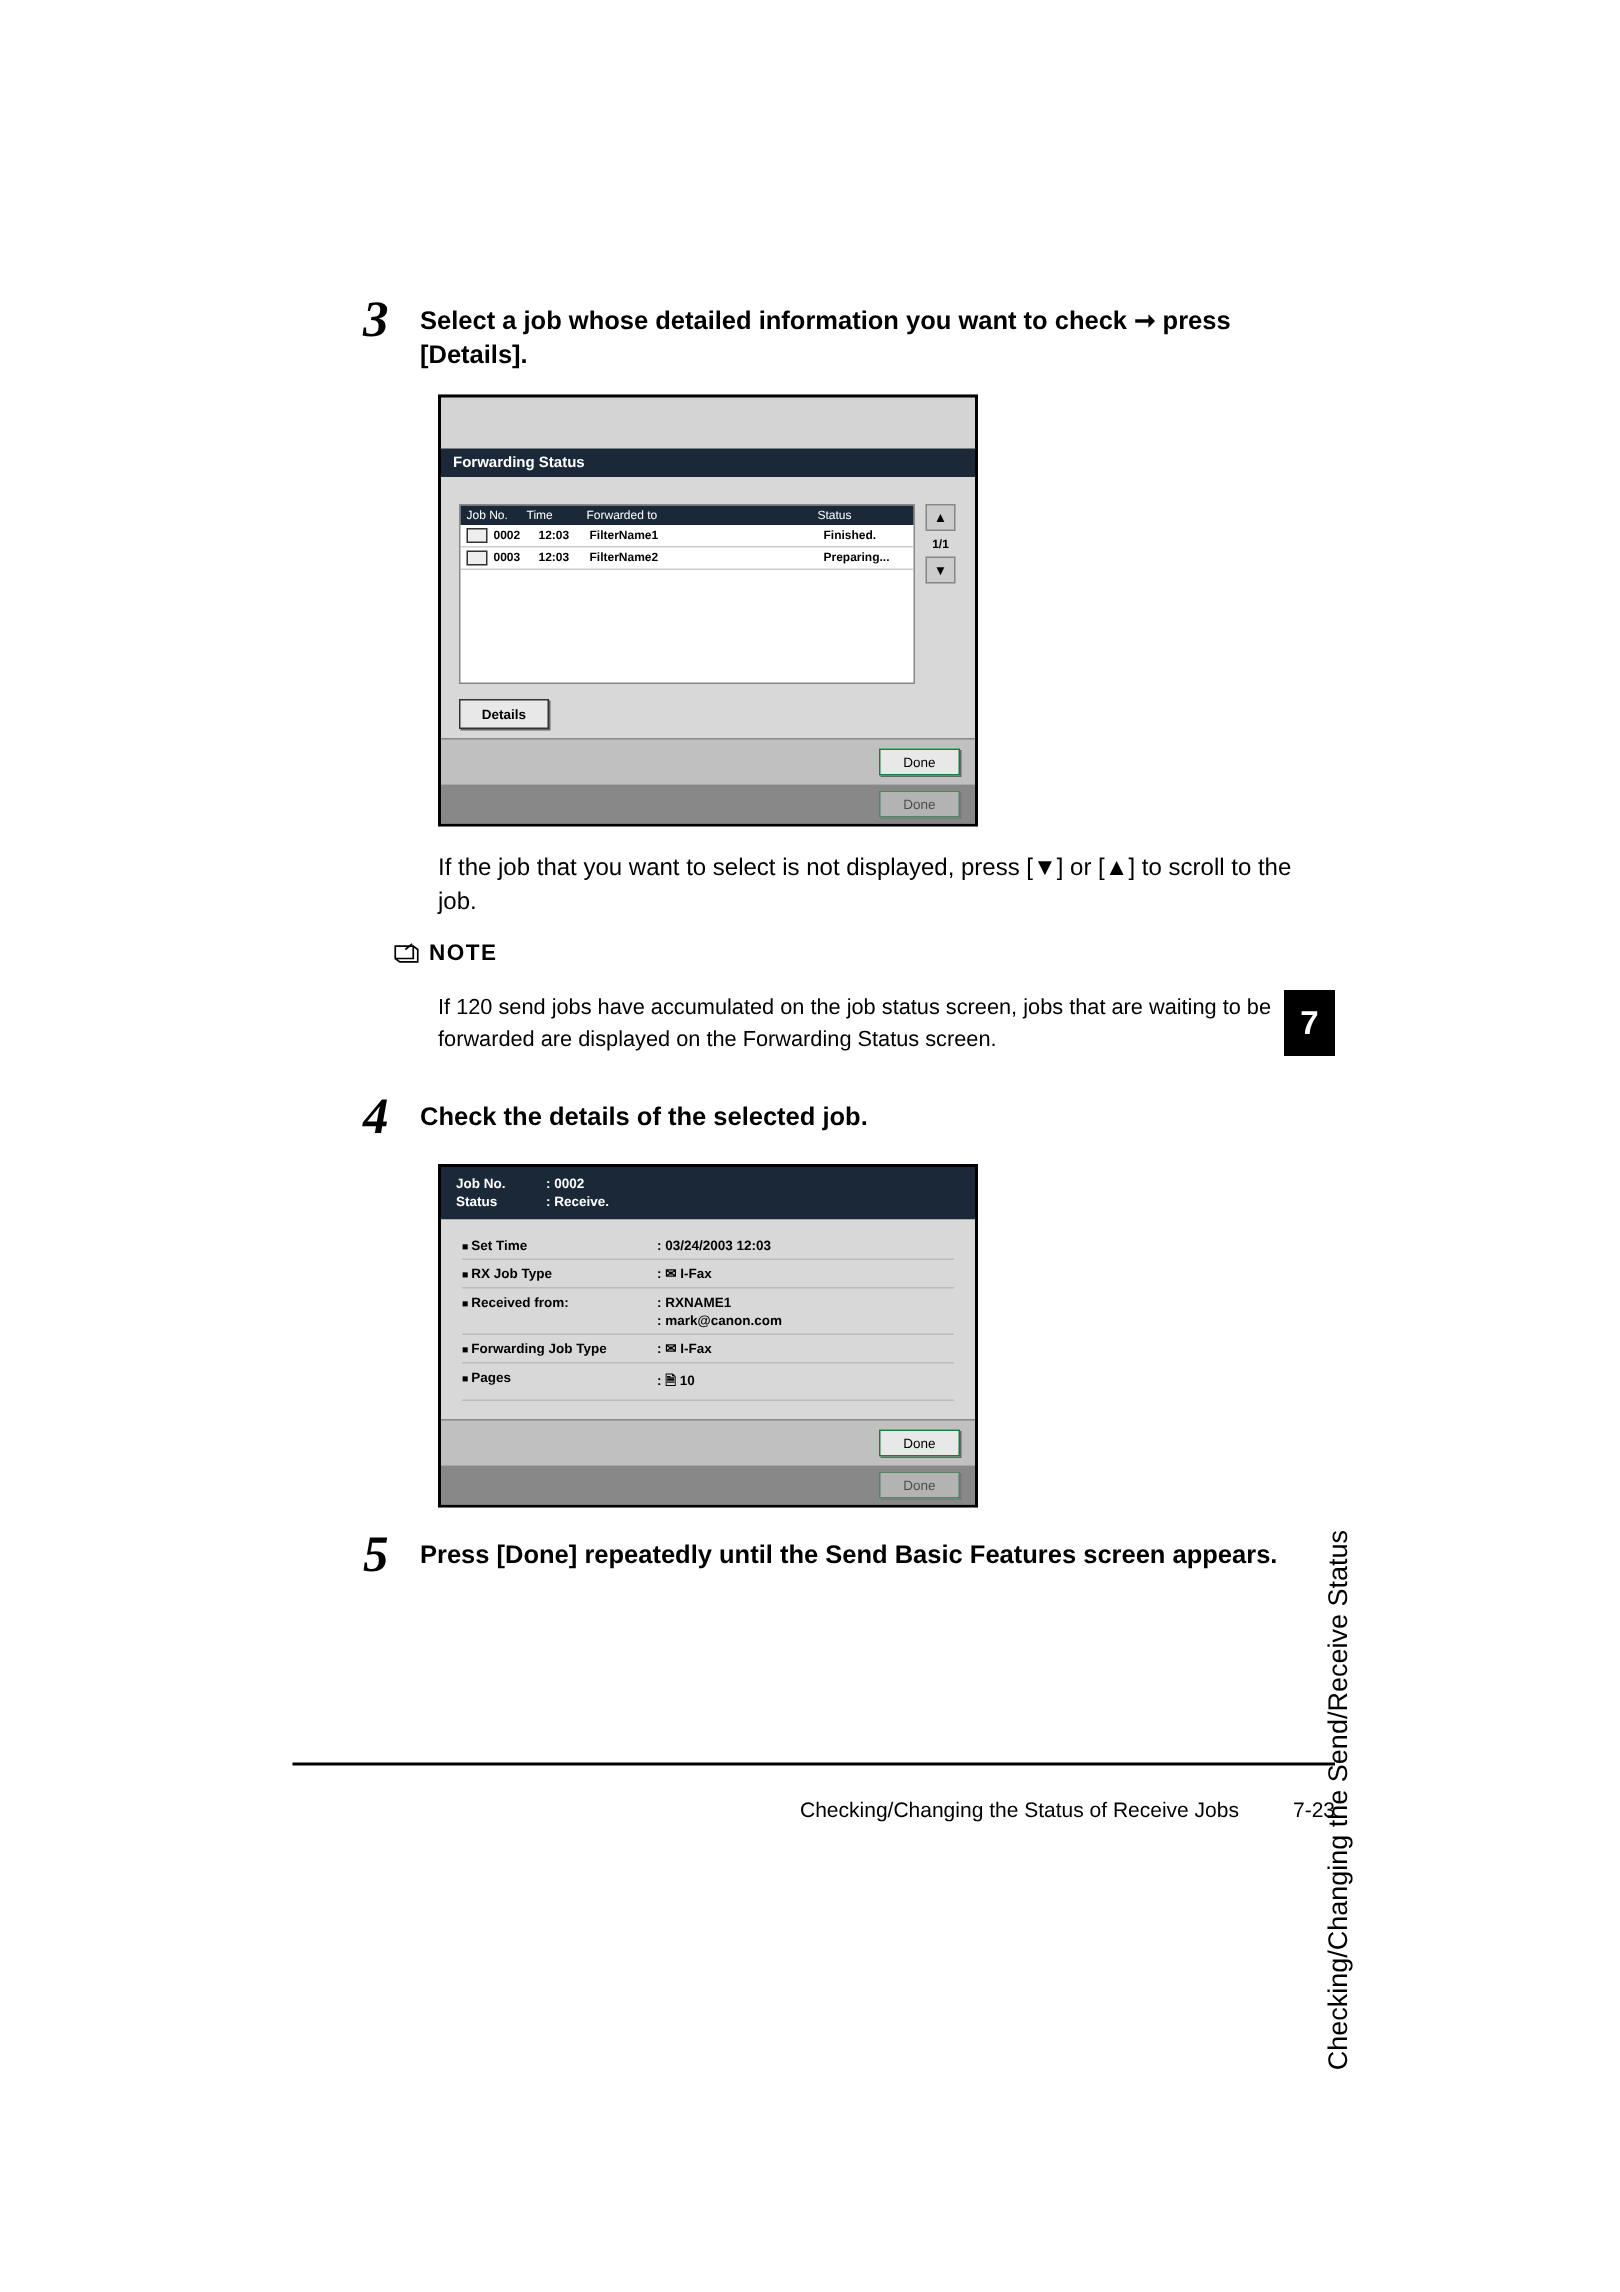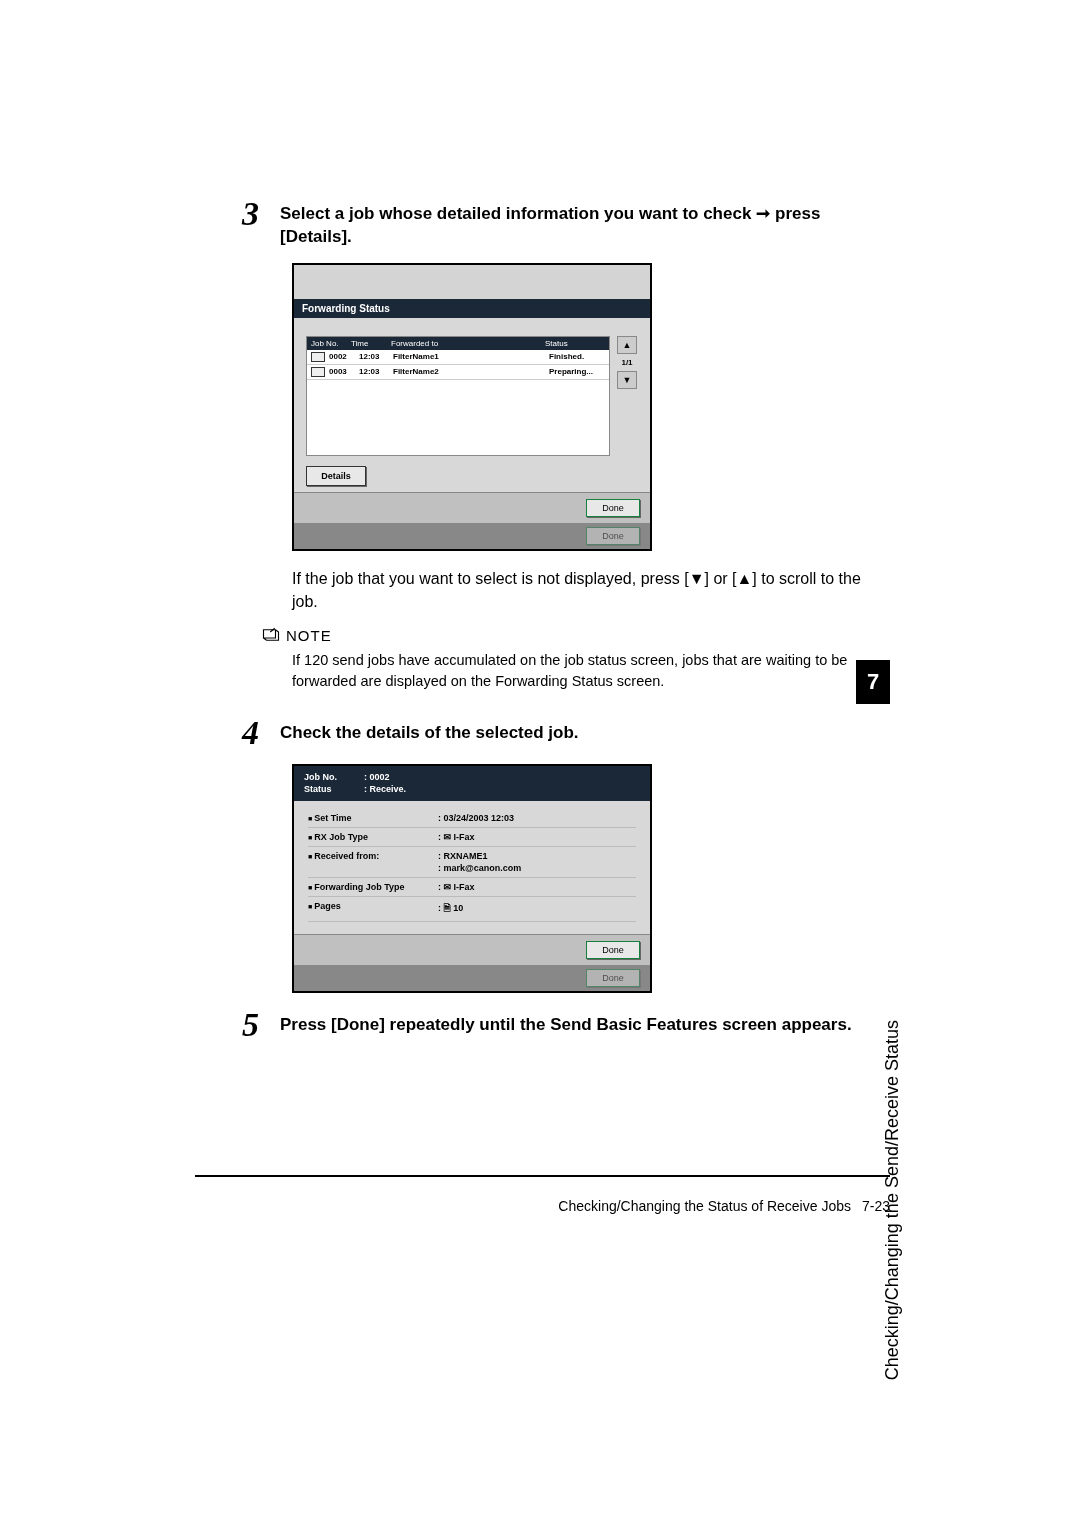--- a/index.html
+++ b/index.html
@@ -150,23 +150,24 @@
     }
     .body-text {
       margin-left: 50px;
       font-size: 16px;
       line-height: 1.45;
       margin-bottom: 14px;
     }
     .note-row {
       margin-left: 20px;
       display: flex;
-      align-items: flex-start;
+      align-items: center;
       gap: 6px;
-      margin-bottom: 6px;
+      margin-bottom: 18px;
+      font-weight: bold;
     }
     .note-icon {
       width: 18px; height: 16px;
     }
     .note-label {
       font-size: 15px;
       letter-spacing: 1px;
     }
     .note-text {
       margin-left: 50px;
@@ -236,21 +237,21 @@
       top: 1175px;
       border-top: 2px solid #000;
     }
     .footer {
       position: absolute;
       left: 195px;
       right: 190px;
       top: 1198px;
       display: flex;
       justify-content: flex-end;
-      gap: 11px;
+      gap: 36px;
       font-size: 14px;
     }
     .footer .pg { font-weight: normal; }
   </style>
 </head>
 <body>
 
 <div class="content">
 
   <div class="step">

